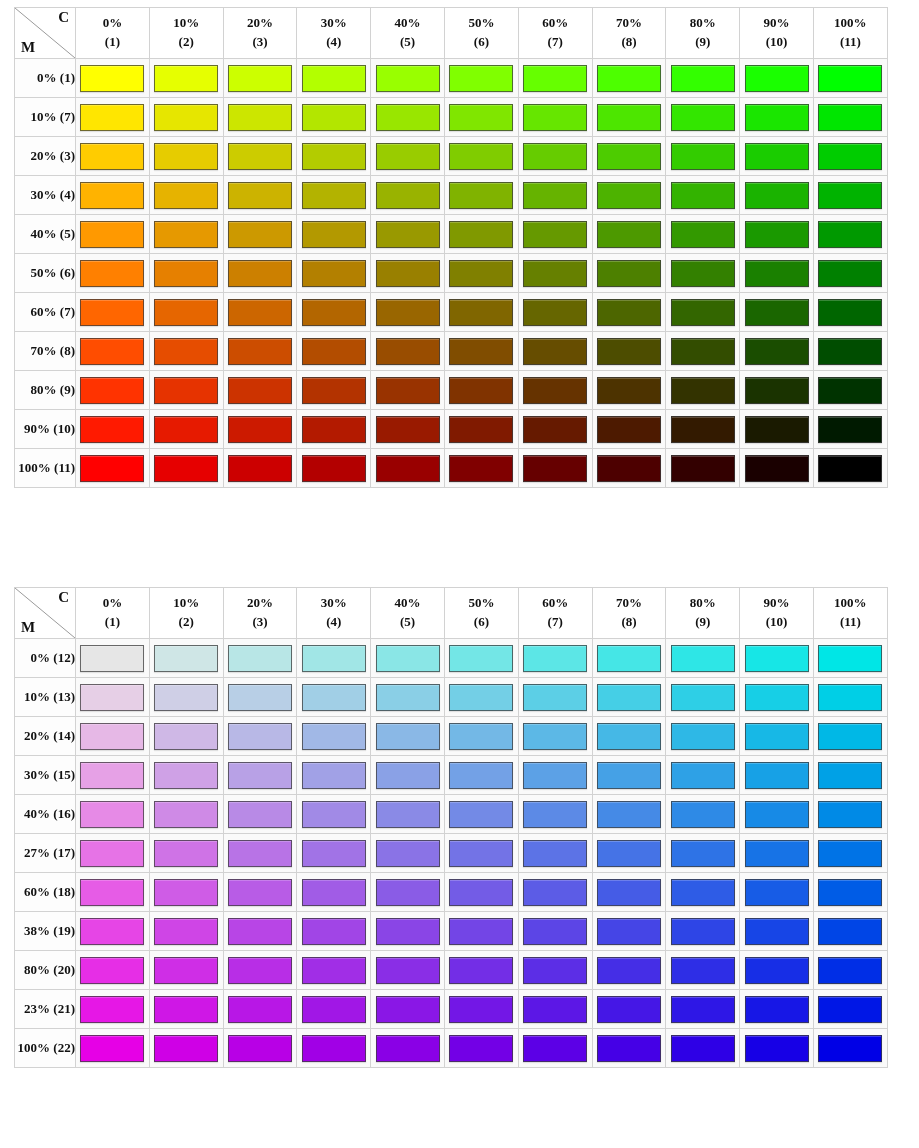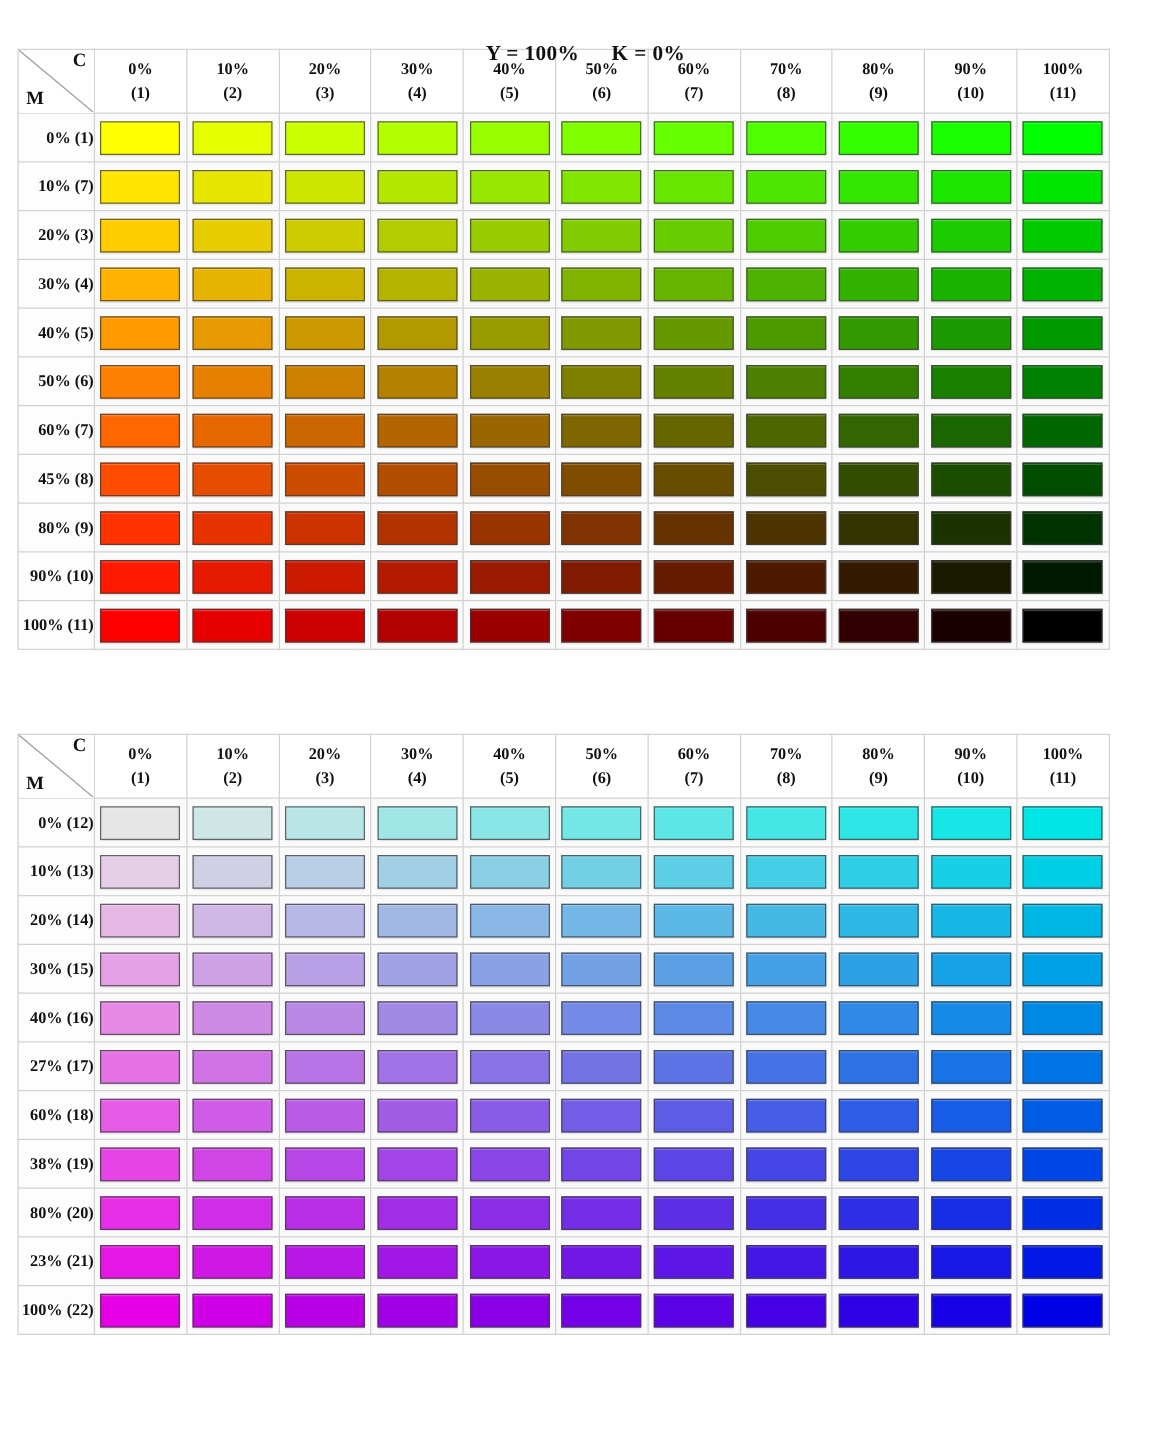--- a/index.html
+++ b/index.html
@@ -132,23 +132,20 @@
     border: 1px solid rgba(60,60,60,0.75);
     box-sizing: border-box;
     box-shadow: inset 0 1px 0 rgba(255,255,255,0.22),
                 0 1px 1px rgba(0,0,0,0.10);
   }
 </style>
 </head>
 <body>
 
 <div class="chart-block" id="chart-block-1">
-  <div class="chart-caption">
-    <span>Y = 100%</span><span class="caption-gap"></span><span>K = 0%</span>
-  </div>
   <div class="grid-table-wrap">
     <table class="cmyk-grid">
       <thead>
         <tr>
           <th class="corner-cell">
             <svg class="corner-diag" viewBox="0 0 60 50" preserveAspectRatio="none">
               <line x1="0" y1="0" x2="60" y2="50" stroke="#9a9a9a" stroke-width="1"></line>
             </svg>
             <span class="corner-c">C</span>
             <span class="corner-m">M</span>
@@ -446,21 +443,21 @@
               <div class="swatch" style="background-color: rgb(51, 102, 0);"></div>
             </td>
             <td class="swatch-cell">
               <div class="swatch" style="background-color: rgb(26, 102, 0);"></div>
             </td>
             <td class="swatch-cell">
               <div class="swatch" style="background-color: rgb(0, 102, 0);"></div>
             </td>
           </tr>
           <tr>
-            <th class="row-head">45% (8)</th>
+            <th class="row-head">70% (8)</th>
             <td class="swatch-cell">
               <div class="swatch" style="background-color: rgb(255, 77, 0);"></div>
             </td>
             <td class="swatch-cell">
               <div class="swatch" style="background-color: rgb(230, 77, 0);"></div>
             </td>
             <td class="swatch-cell">
               <div class="swatch" style="background-color: rgb(204, 77, 0);"></div>
             </td>
             <td class="swatch-cell">

